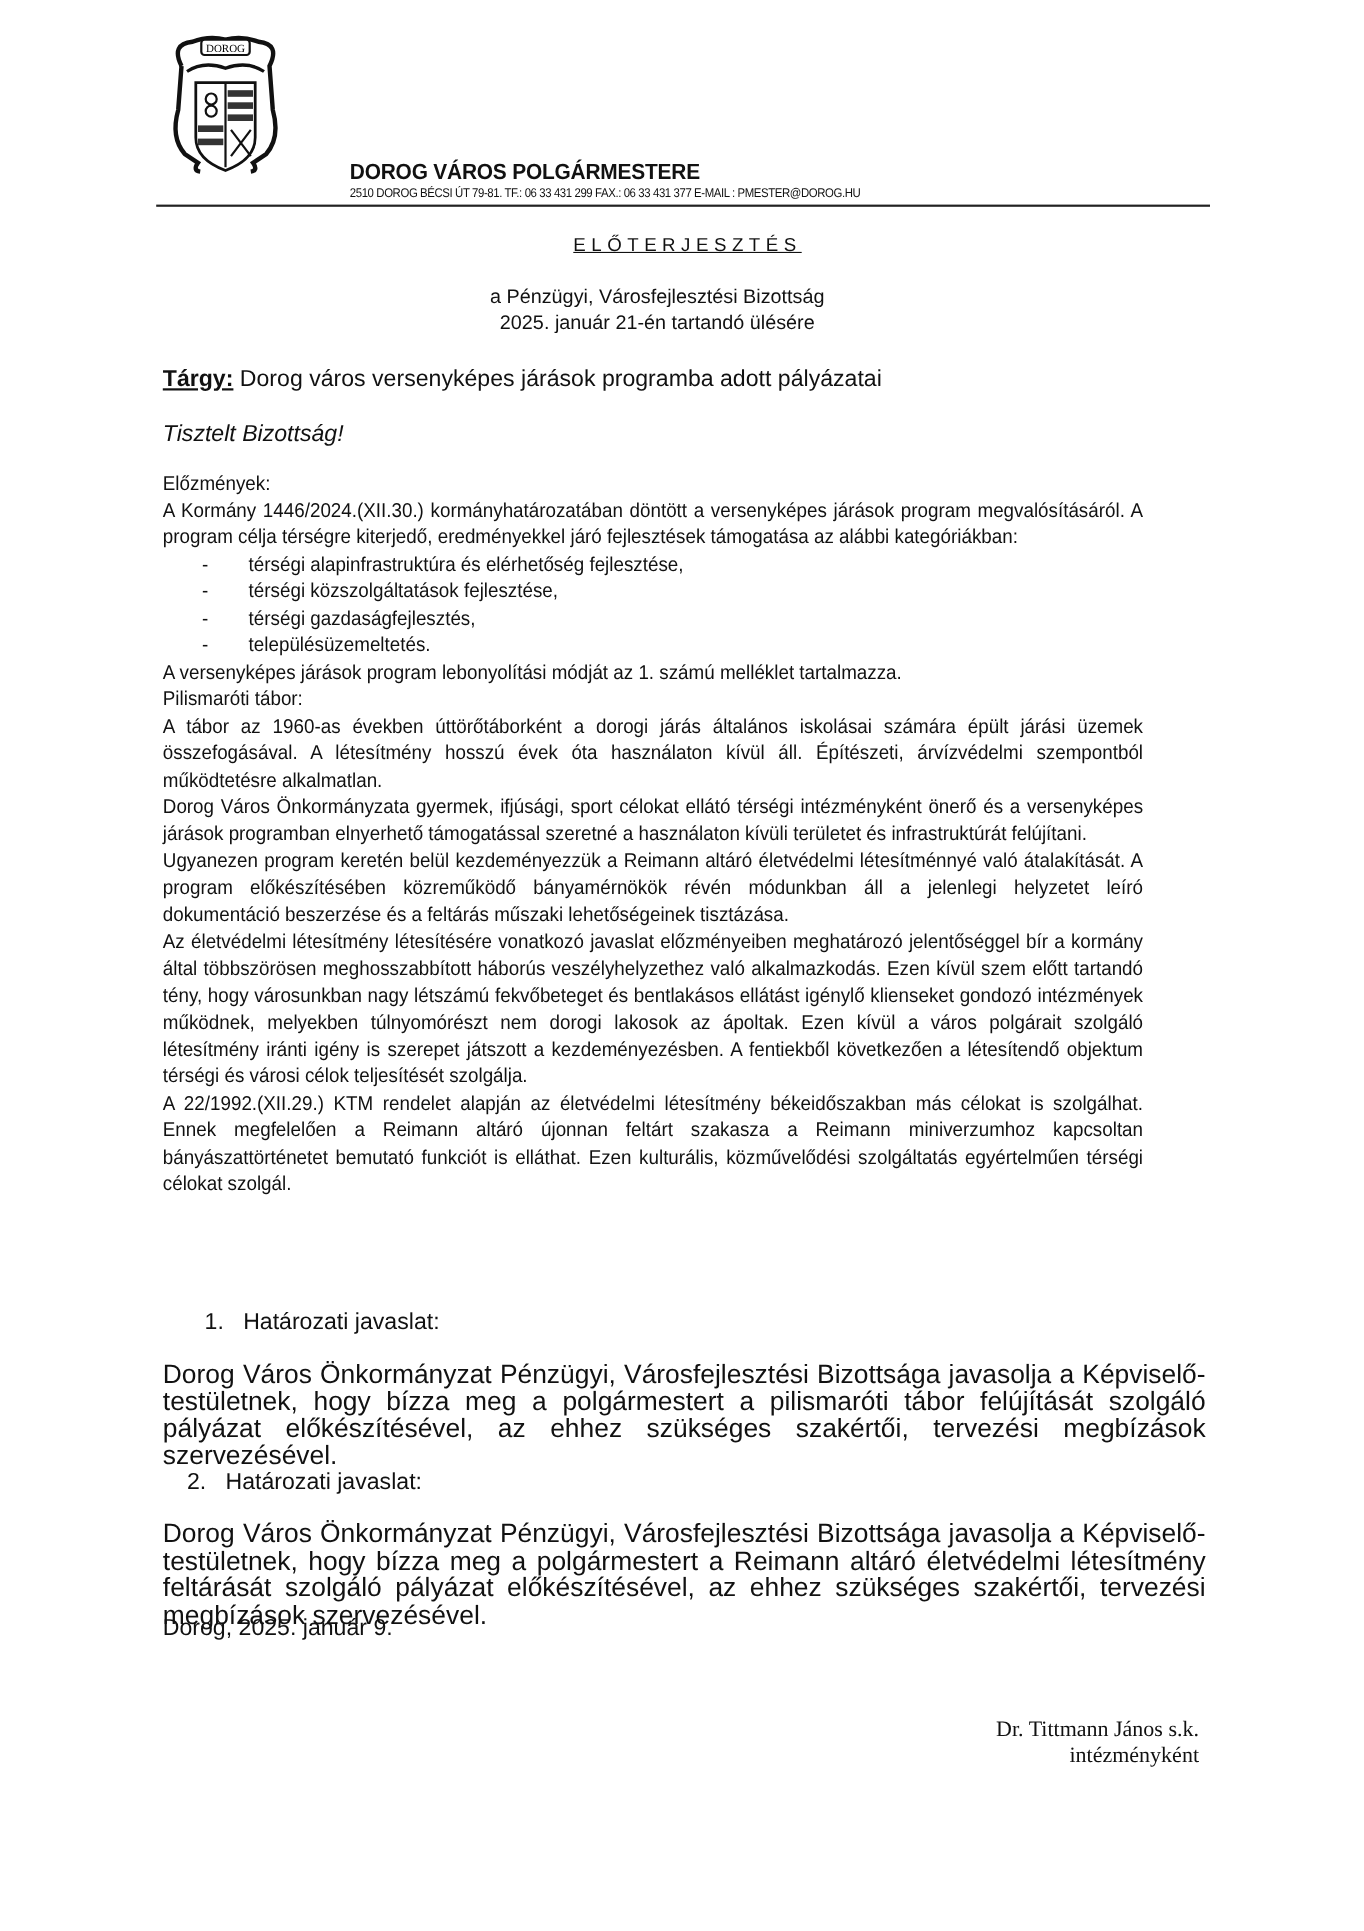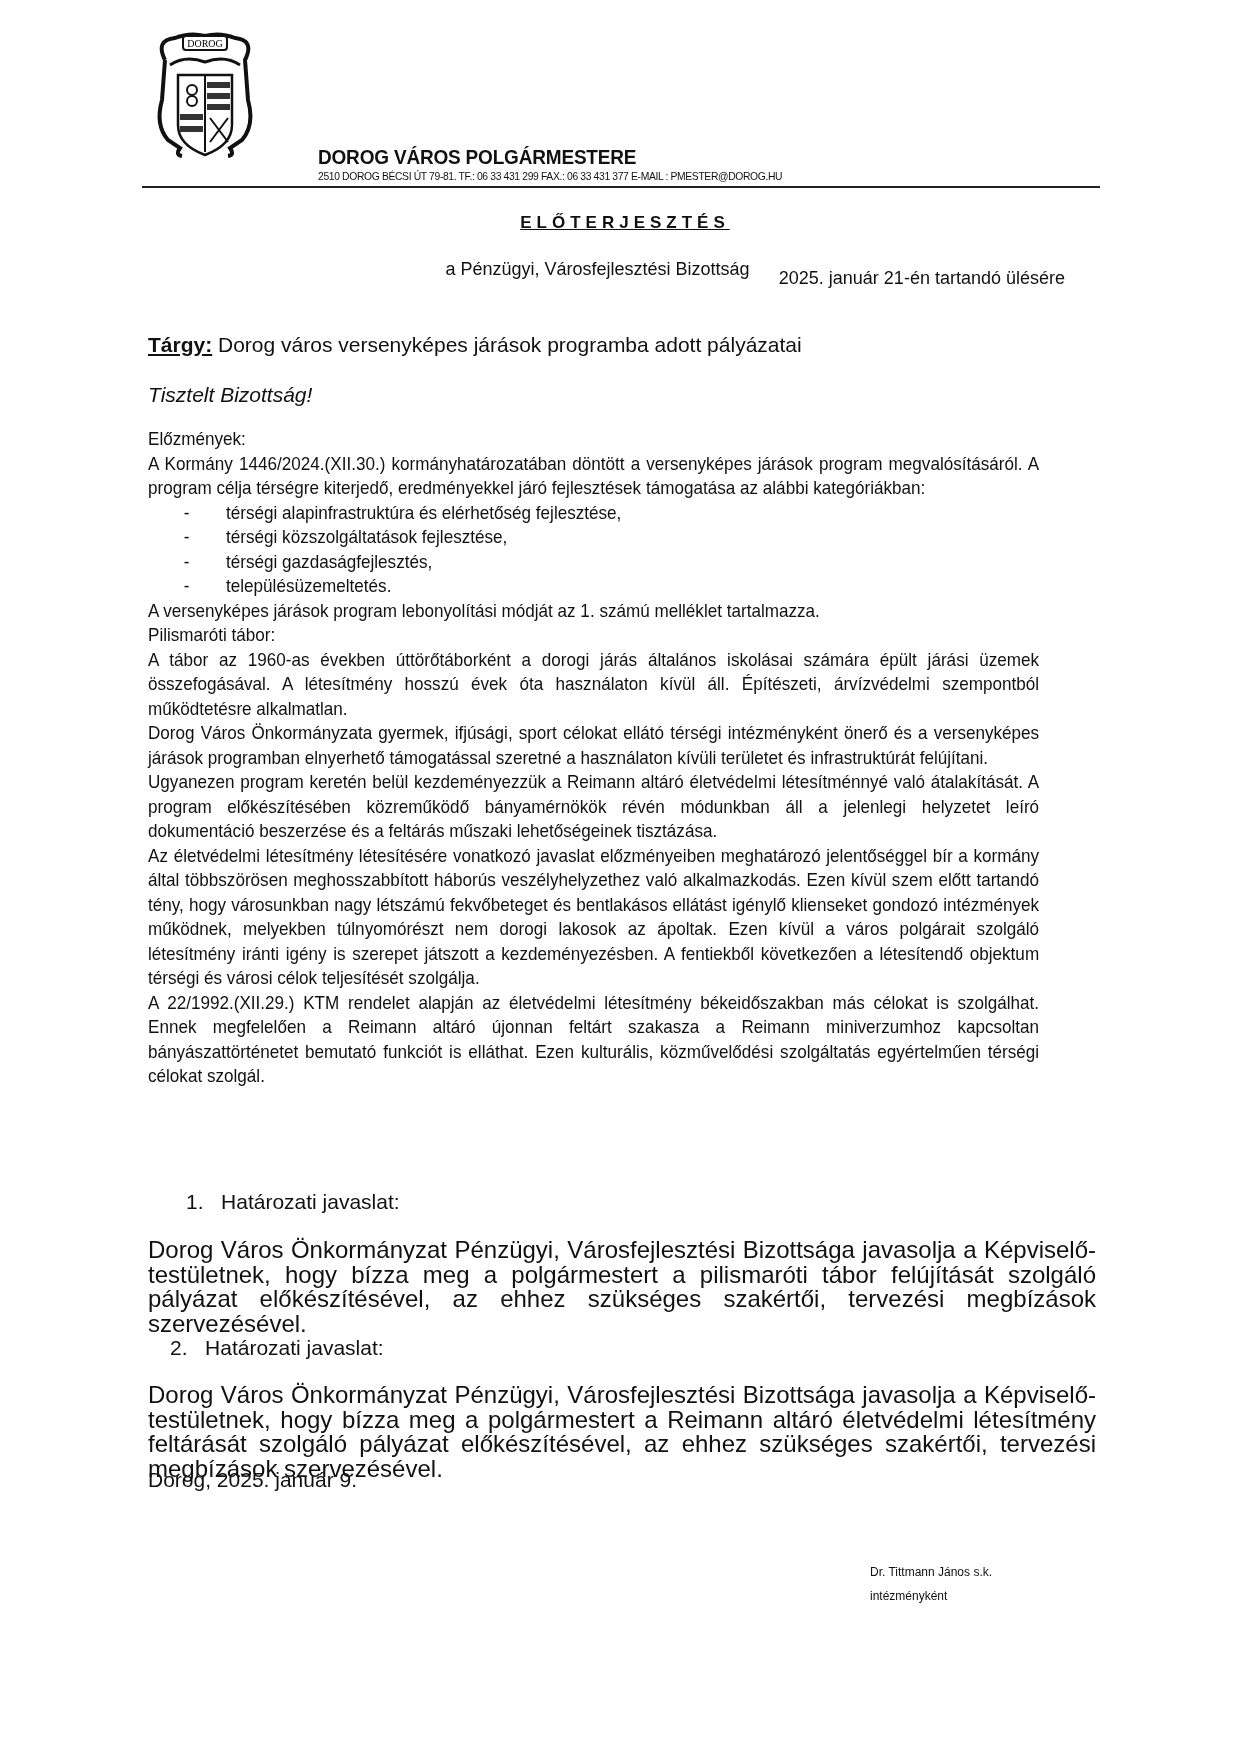--- a/index.html
+++ b/index.html
@@ -5,32 +5,32 @@
   html, body { margin: 0; padding: 0; background: #ffffff; }
   body { width: 1240px; height: 1755px; position: relative; overflow: hidden;
          font-family: "Liberation Sans", sans-serif; color: #111; }
   .logo { position: absolute; left: 150px; top: 30px; width: 110px; height: 130px; }
   .org-name { position: absolute; left: 318px; top: 146px; font-size: 20px; font-weight: bold;
               letter-spacing: -0.2px; transform: scaleX(0.95); transform-origin: left; }
   .org-addr { position: absolute; left: 318px; top: 170px; font-size: 11.5px; letter-spacing: -0.4px;
               transform: scaleX(0.9); transform-origin: left; white-space: nowrap; }
   .hr { position: absolute; left: 142px; top: 186px; width: 958px; height: 2px; background: #222; }
   .title { position: absolute; left: 0; width: 1240px; top: 213px; text-align: center; font-size: 17px;
-           font-weight: bold; letter-spacing: 5px; padding-left: 10px; box-sizing: border-box; }
+           font-weight: normal; letter-spacing: 5px; padding-left: 10px; box-sizing: border-box; }
   .title span { text-decoration: underline; }
   .sub { position: absolute; left: 0; width: 1065px; text-align: center; font-size: 18px; padding-left: 130px; box-sizing: border-box; }
   .body { position: absolute; left: 148px; width: 948px; font-size: 18.2px; line-height: 24.5px;
           transform: scaleX(0.94); transform-origin: left; }
   .body p { margin: 0; text-align: justify; }
   .list { list-style: none; margin: 0; padding: 0; }
   .list li { position: relative; padding-left: 45px; margin-left: 38px; }
   .list li::before { content: "-"; position: absolute; left: 0; }
   .line { position: absolute; left: 148px; font-size: 21px; }
   .par { position: absolute; left: 148px; width: 948px; font-size: 24px; line-height: 24.5px; text-align: justify; }
-  .sig { position: absolute; left: 870px; width: 220px; text-align: left; font-size: 12px; line-height: 24px; }
+  .sig { position: absolute; left: 870px; width: 220px; text-align: right; font-size: 20px; line-height: 24px; font-family: Liberation Serif, serif; }
   .ul-bold { font-weight: bold; text-decoration: underline; }
 </style>
 </head>
 <body>
 
 <div class="logo">
   <svg width="110" height="130" viewBox="0 0 110 130">
     <path d="M15 30 Q5 10 25 8 Q40 2 55 6 Q70 2 85 8 Q105 10 95 30 L98 70 Q105 95 92 110 L80 118 Q85 125 78 126" fill="none" stroke="#111" stroke-width="4"></path>
     <path d="M15 30 L12 70 Q5 95 18 110 L30 118 Q25 125 32 126" fill="none" stroke="#111" stroke-width="4"></path>
     <rect x="33" y="6" width="44" height="14" rx="3" fill="#fff" stroke="#111" stroke-width="2"></rect>
@@ -48,21 +48,21 @@
     <path d="M20 35 Q35 25 55 32 Q75 25 90 35" fill="none" stroke="#111" stroke-width="3"></path>
   </svg>
 </div>
 
 <div class="org-name">DOROG VÁROS POLGÁRMESTERE</div>
 <div class="org-addr">2510 DOROG BÉCSI ÚT 79-81. TF.: 06 33 431 299 FAX.: 06 33 431 377 E-MAIL : PMESTER@DOROG.HU</div>
 <div class="hr"></div>
 
 <div class="title"><span>ELŐTERJESZTÉS</span></div>
 <div class="sub" style="top:259px;">a Pénzügyi, Városfejlesztési Bizottság</div>
-<div class="sub" style="top:268px;text-align:right;">2025. január 21-én tartandó ülésére</div>
+<div class="sub" style="top:283px;">2025. január 21-én tartandó ülésére</div>
 
 <div class="line" style="top:333px;">
   <span class="ul-bold">Tárgy:</span><span> Dorog város versenyképes járások programba adott pályázatai</span>
 </div>
 
 <div class="line" style="top:383px;font-style:italic;">Tisztelt Bizottság!</div>
 
 <div class="body" style="top:427px;">
   <p>Előzmények:</p>
   <p>A Kormány 1446/2024.(XII.30.) kormányhatározatában döntött a versenyképes járások program megvalósításáról. A program célja térségre kiterjedő, eredményekkel járó fejlesztések támogatása az alábbi kategóriákban:</p>

